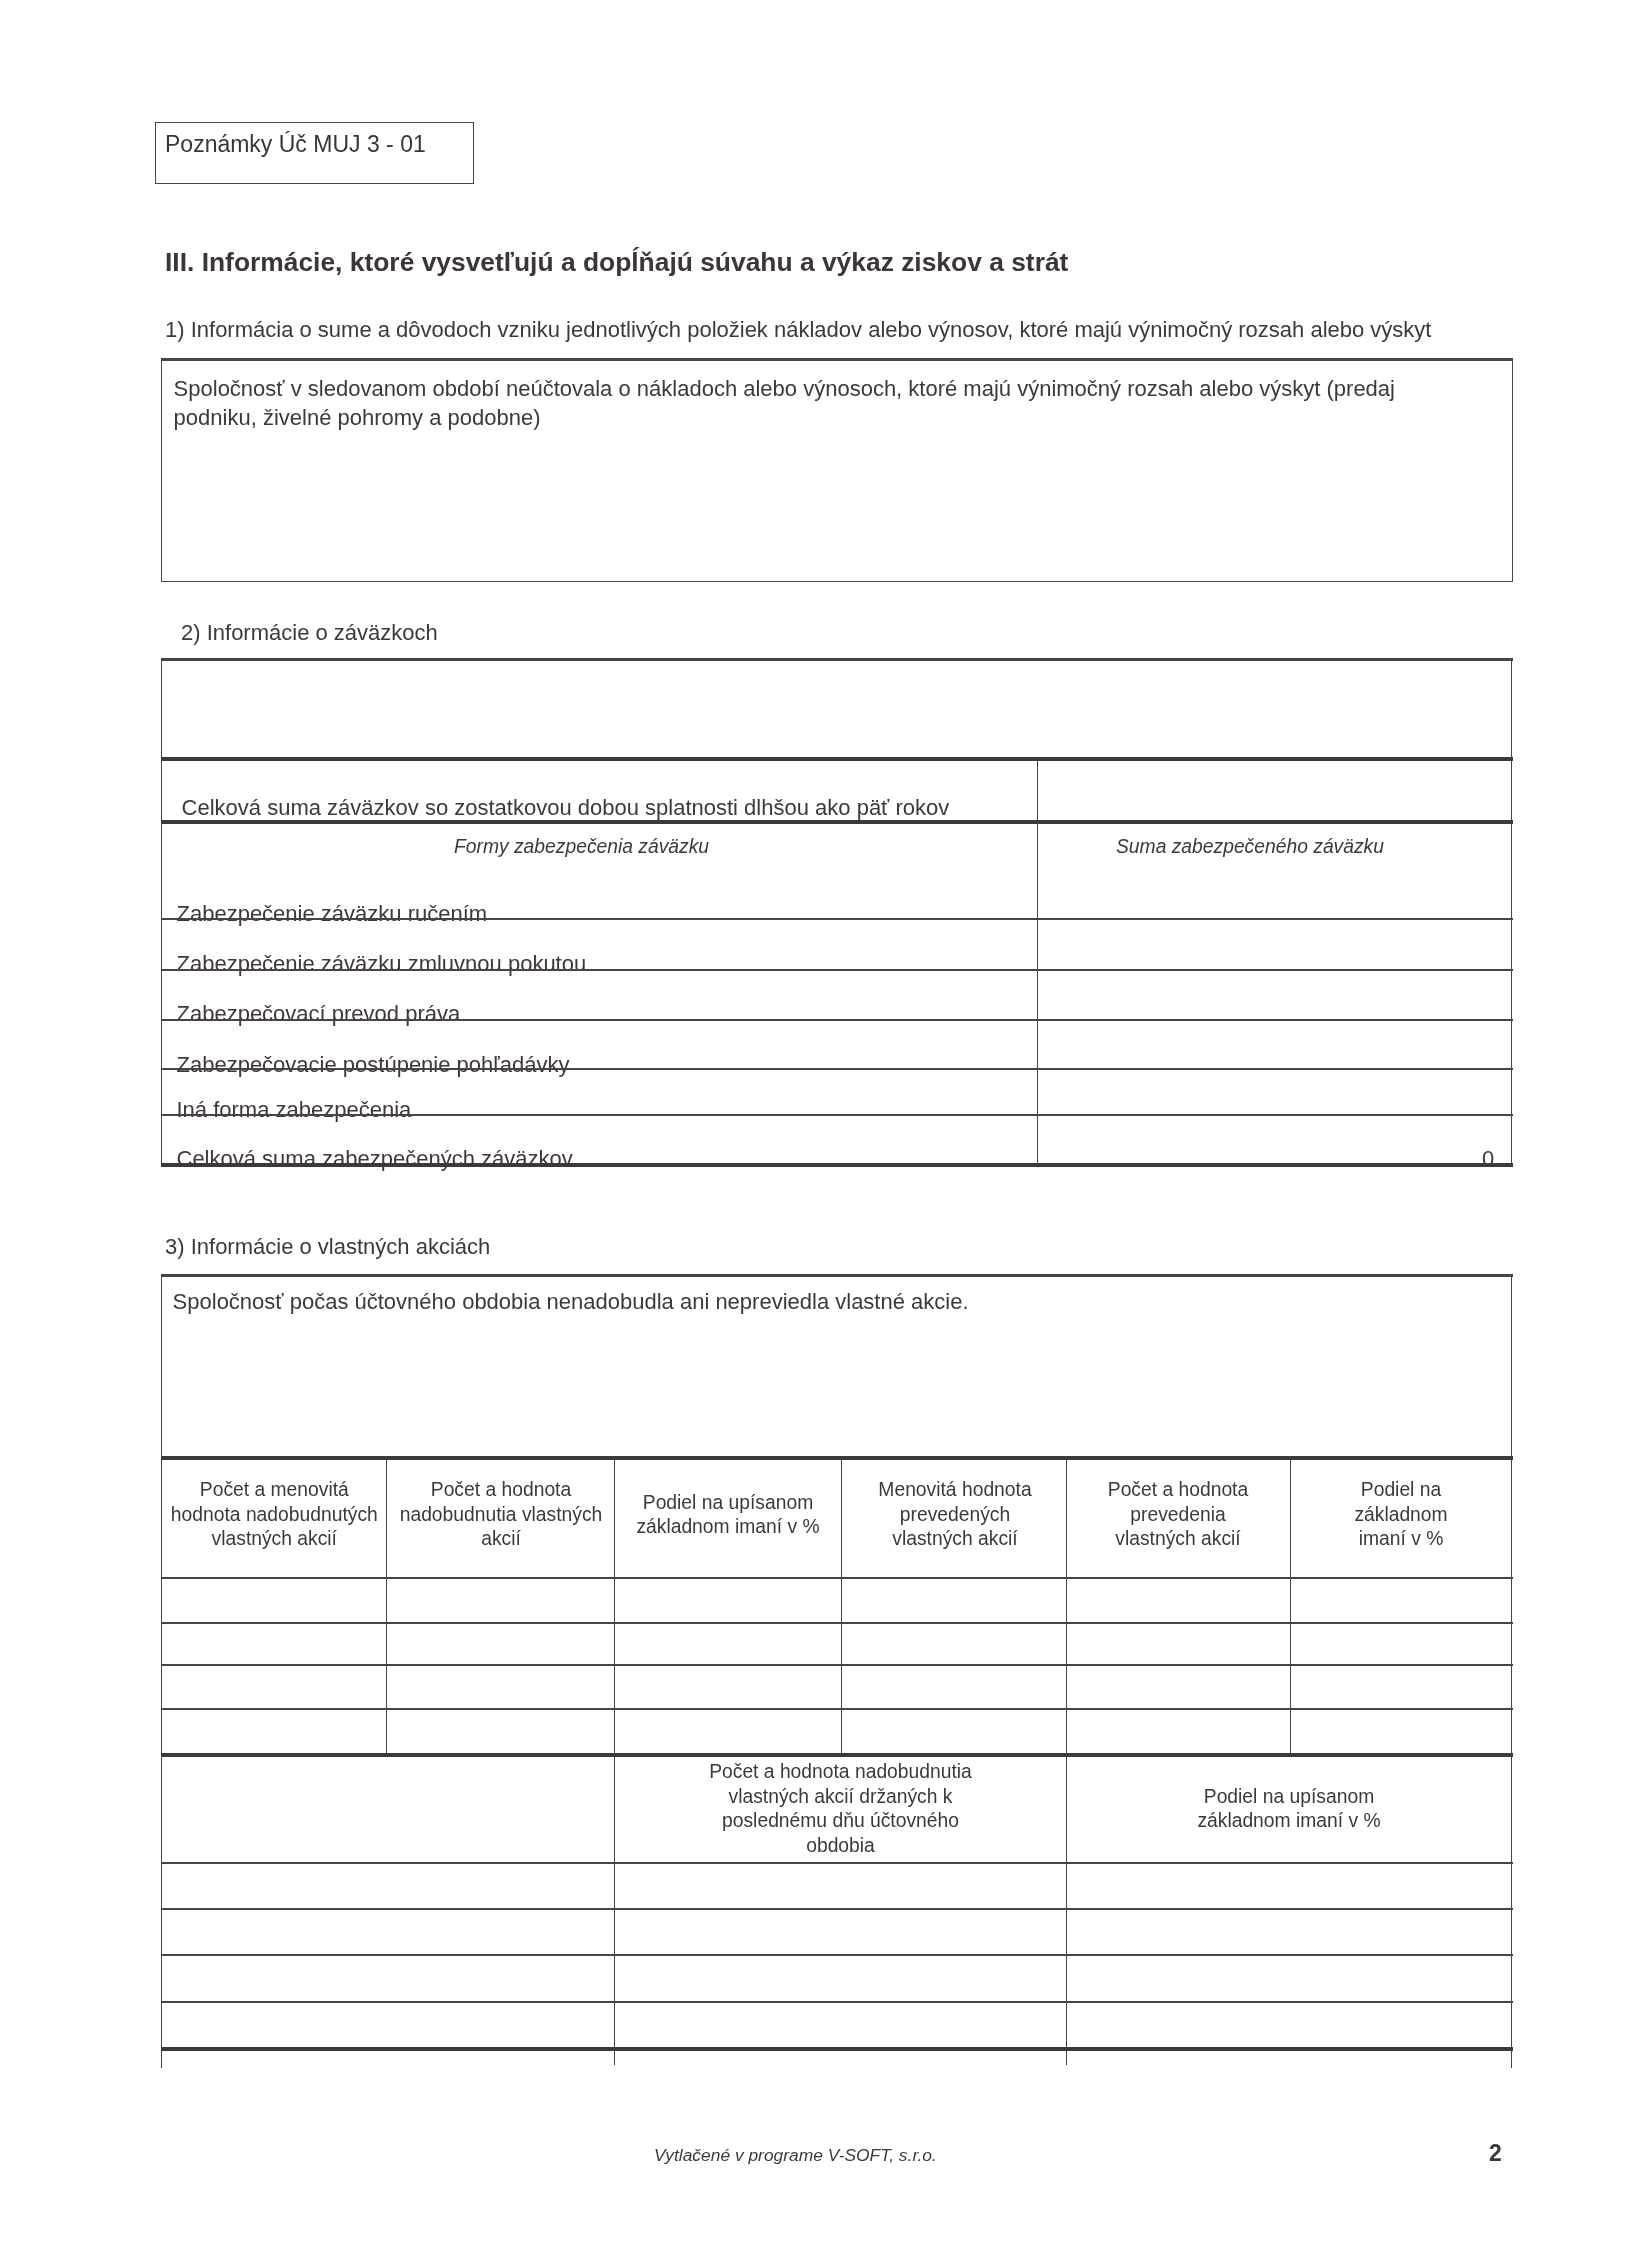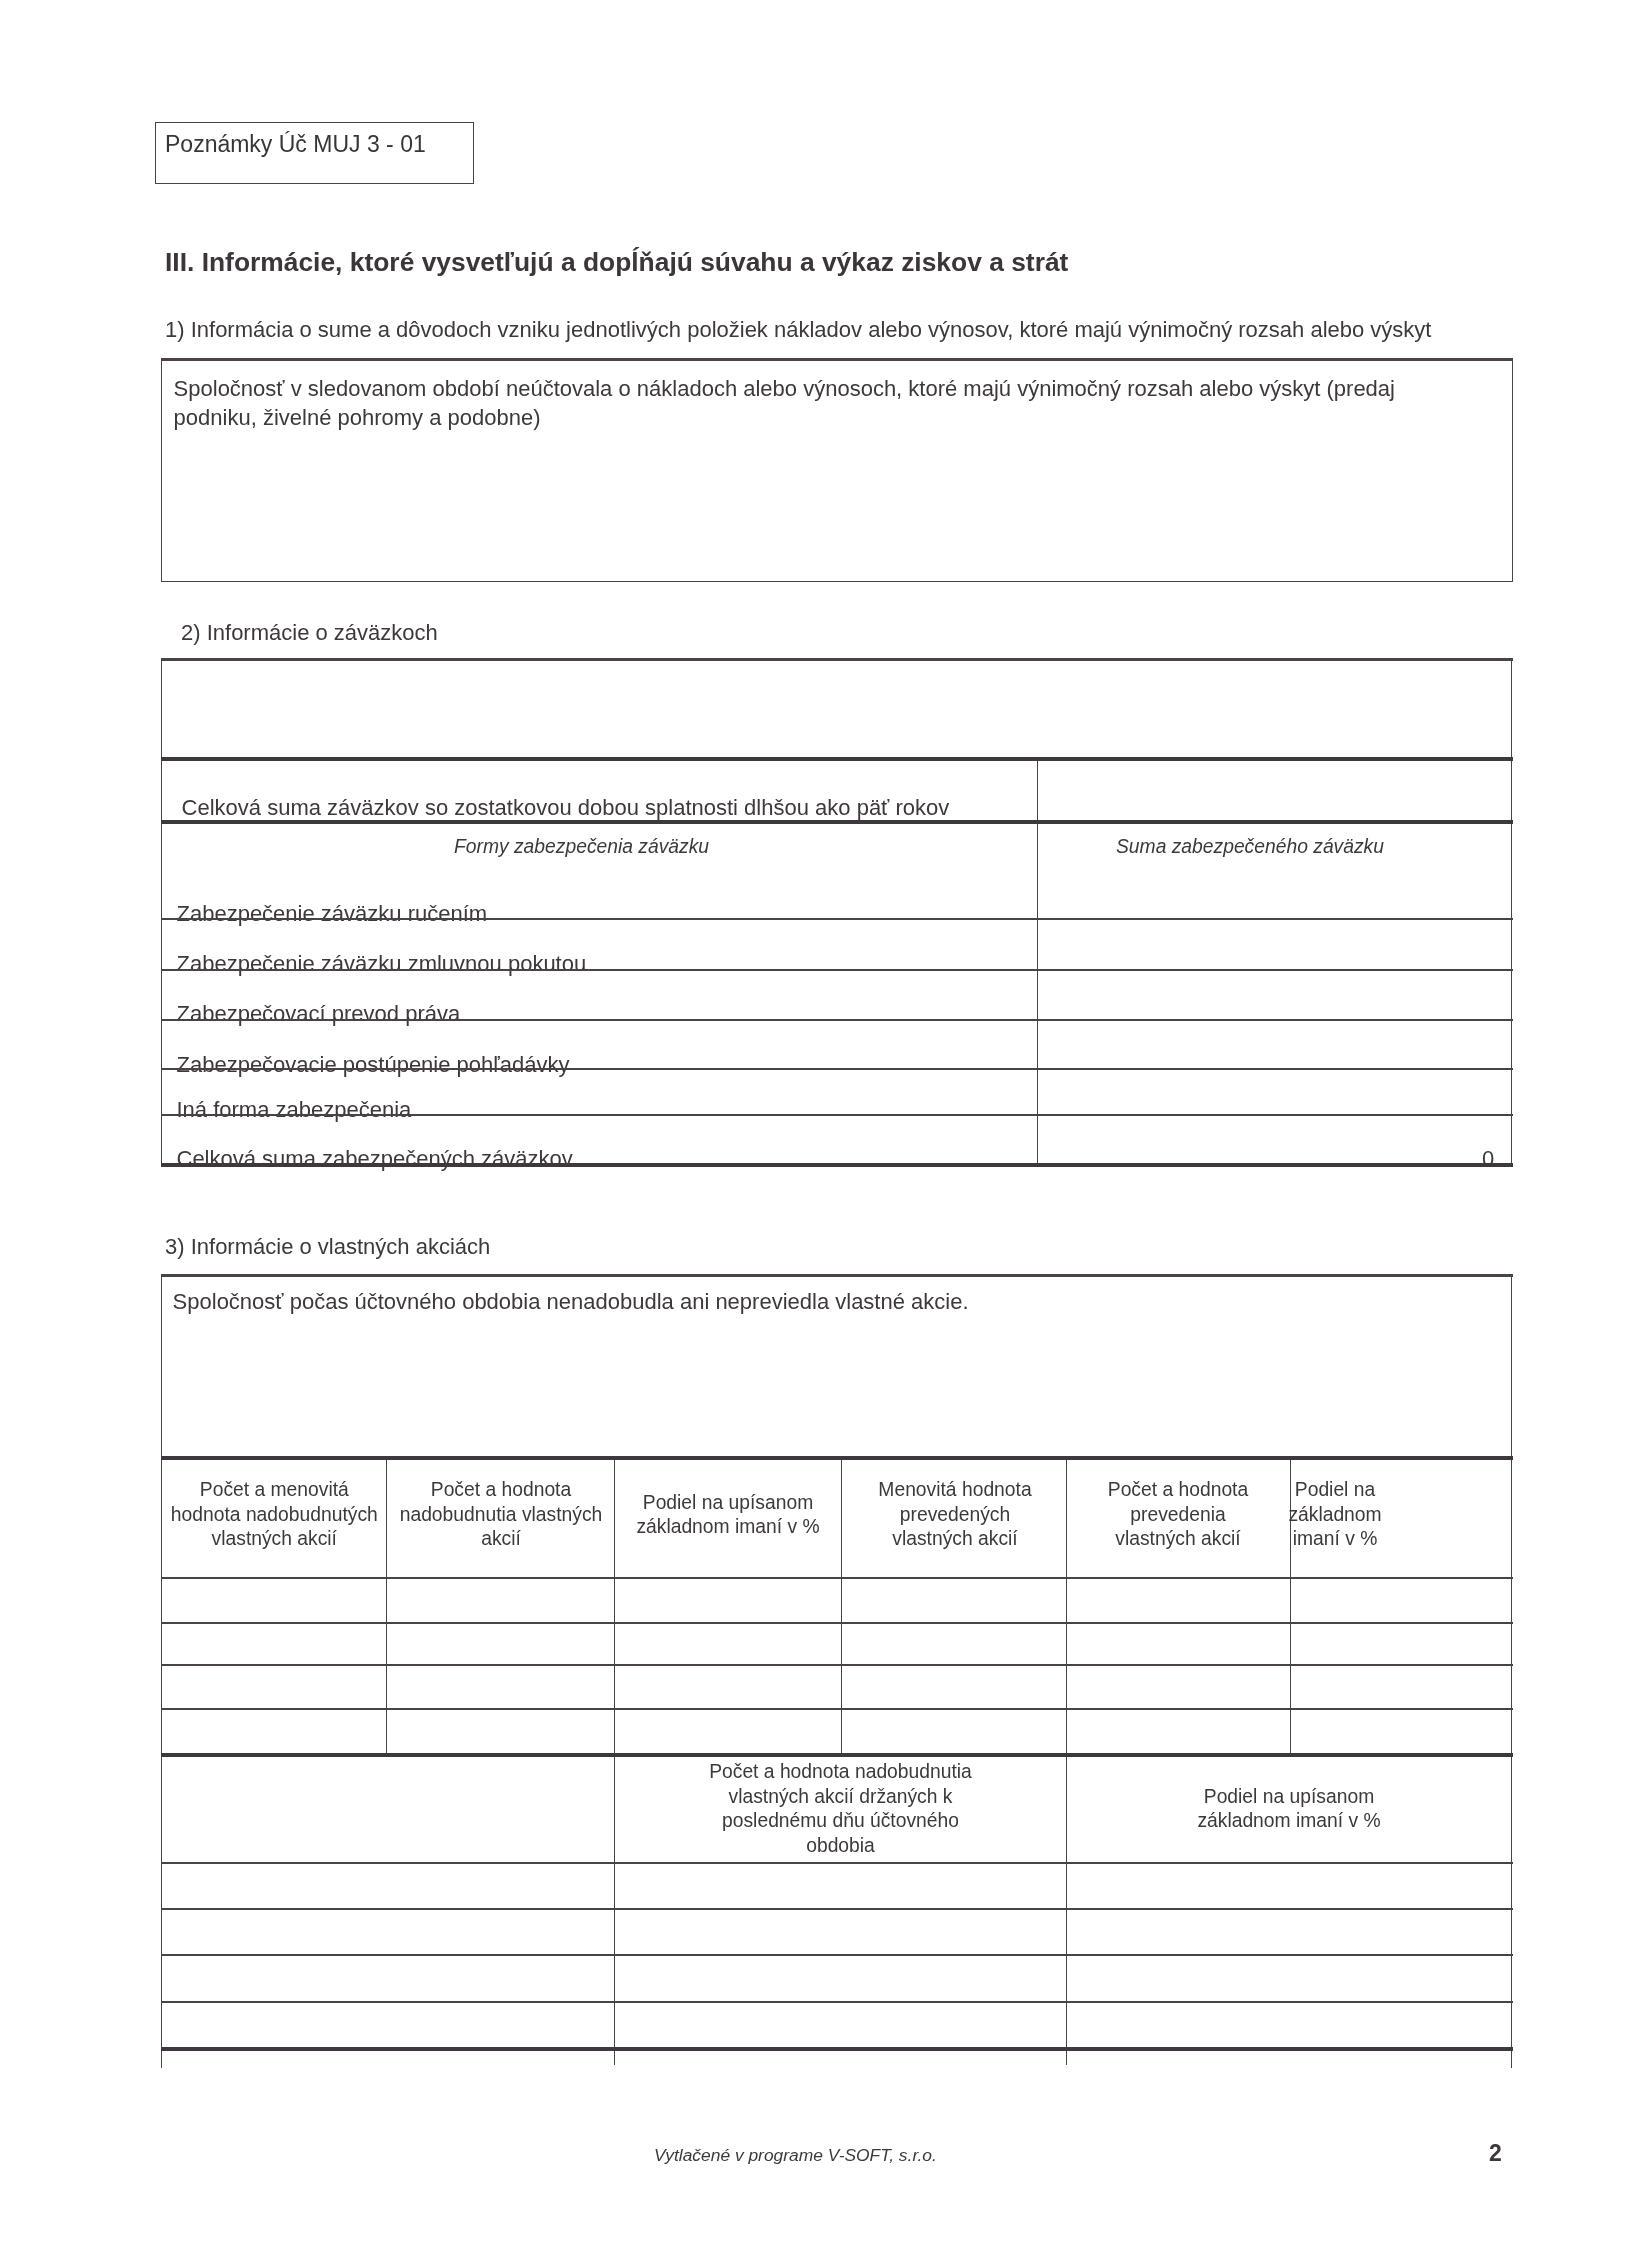--- a/index.html
+++ b/index.html
@@ -110,21 +110,21 @@
   <div class="vline" style="left:453px; top:186px; height:296px;"></div>
   <div class="vline" style="left:680px; top:186px; height:296px;"></div>
   <div class="vline" style="left:905px; top:186px; height:296px;"></div>
   <div class="vline" style="left:1129px; top:186px; height:296px;"></div>
 
   <div class="hdr" style="left:227px; top:186px; width:226px; height:110px;">Počet a hodnota nadobudnutia vlastných akcií</div>
   <div class="hdr" style="left:1.3px; top:186px; width:224px; height:110px;">Počet a menovitá hodnota nadobudnutých vlastných akcií</div>
   <div class="hdr" style="left:454px; top:186px; width:226px; height:110px; padding:0 19.3px; box-sizing:border-box;">Podiel na upísanom základnom imaní v %</div>
   <div class="hdr" style="left:682px; top:186px; width:224px; height:110px; padding:0 19.3px; box-sizing:border-box;">Menovitá hodnota prevedených vlastných akcií</div>
   <div class="hdr" style="left:906px; top:186px; width:222px; height:110px; padding:0 26px; box-sizing:border-box;">Počet a hodnota prevedenia vlastných akcií</div>
-  <div class="hdr" style="left:1064px; top:186px; width:220px; height:110px; padding:0 52px; box-sizing:border-box;">Podiel na základnom imaní v %</div>
+  <div class="hdr" style="left:1130px; top:186px; width:220px; height:110px; padding:0 52px; box-sizing:border-box;">Podiel na základnom imaní v %</div>
 
   <div class="hline" style="left:0; top:303px; width:1352px;"></div>
   <div class="hline" style="left:0; top:348px; width:1352px;"></div>
   <div class="hline" style="left:0; top:390px; width:1352px;"></div>
   <div class="hline" style="left:0; top:434px; width:1352px;"></div>
   <div class="hline thick" style="left:0; top:479px; width:1352px;"></div>
 
   <div id="table1-body">
       <div>
         <div class="input-cell" style="left: 1.3px; width: 224px; top: 305px; height: 43px;"></div>

